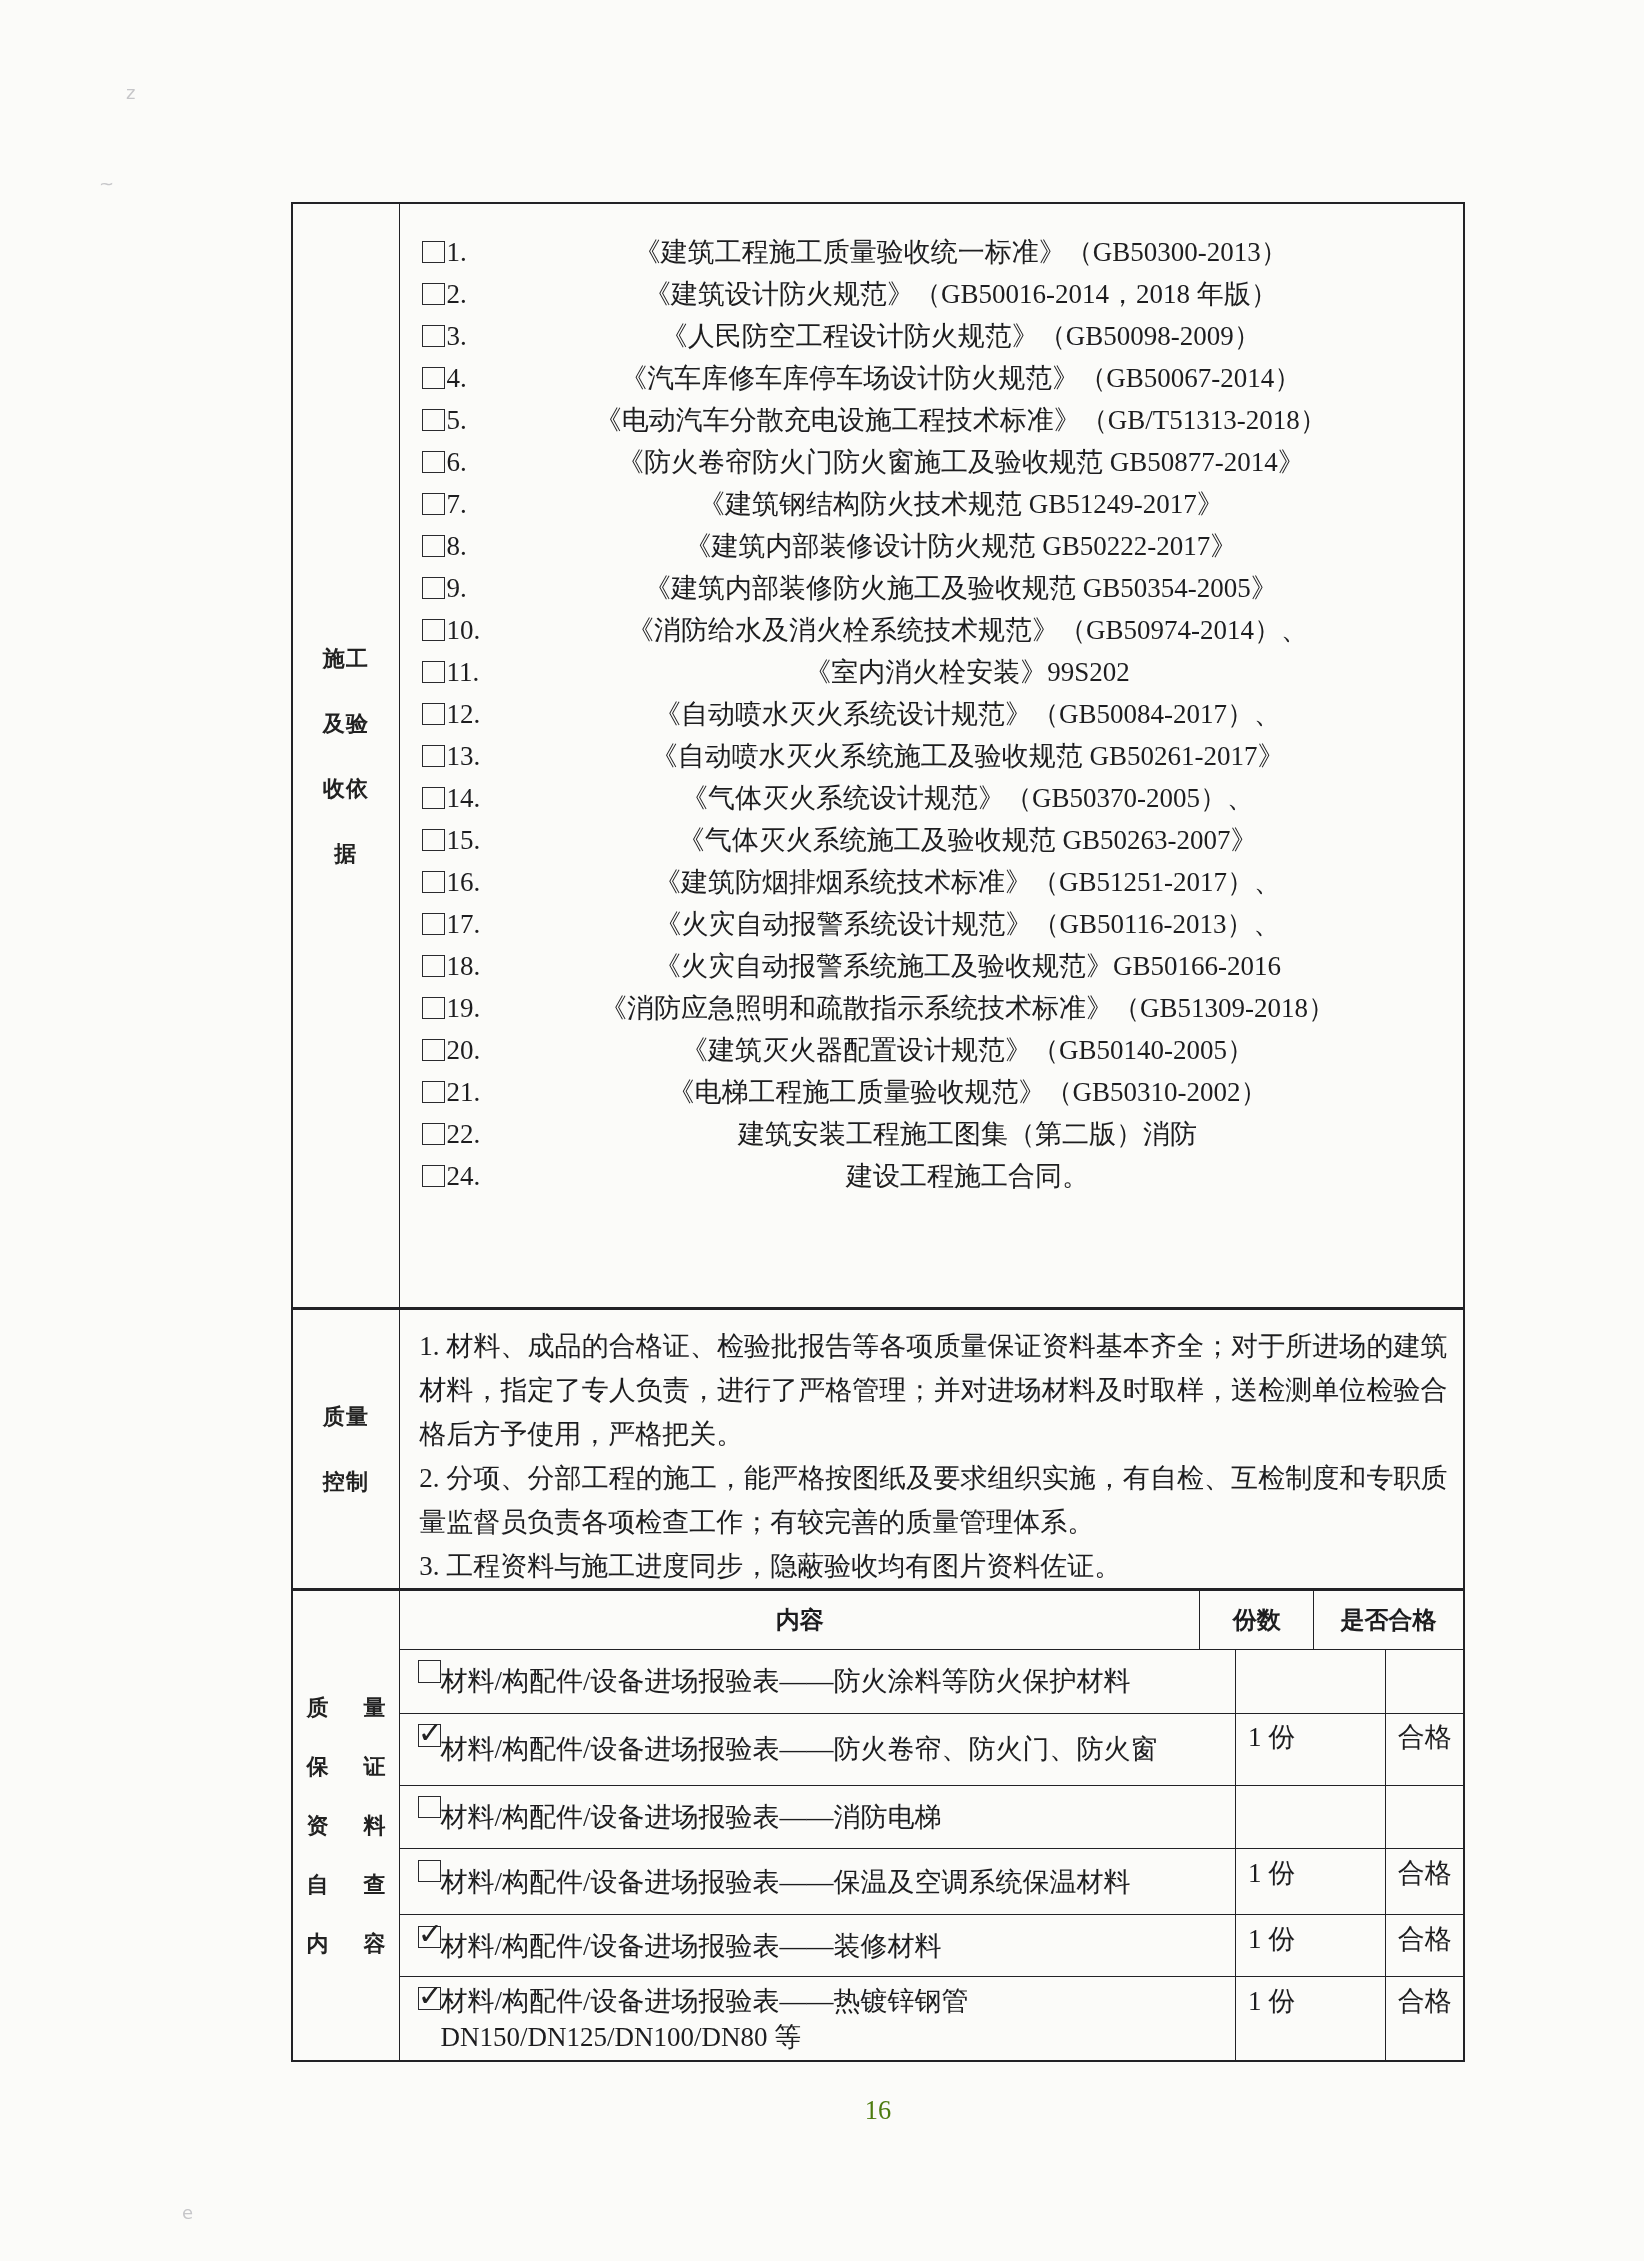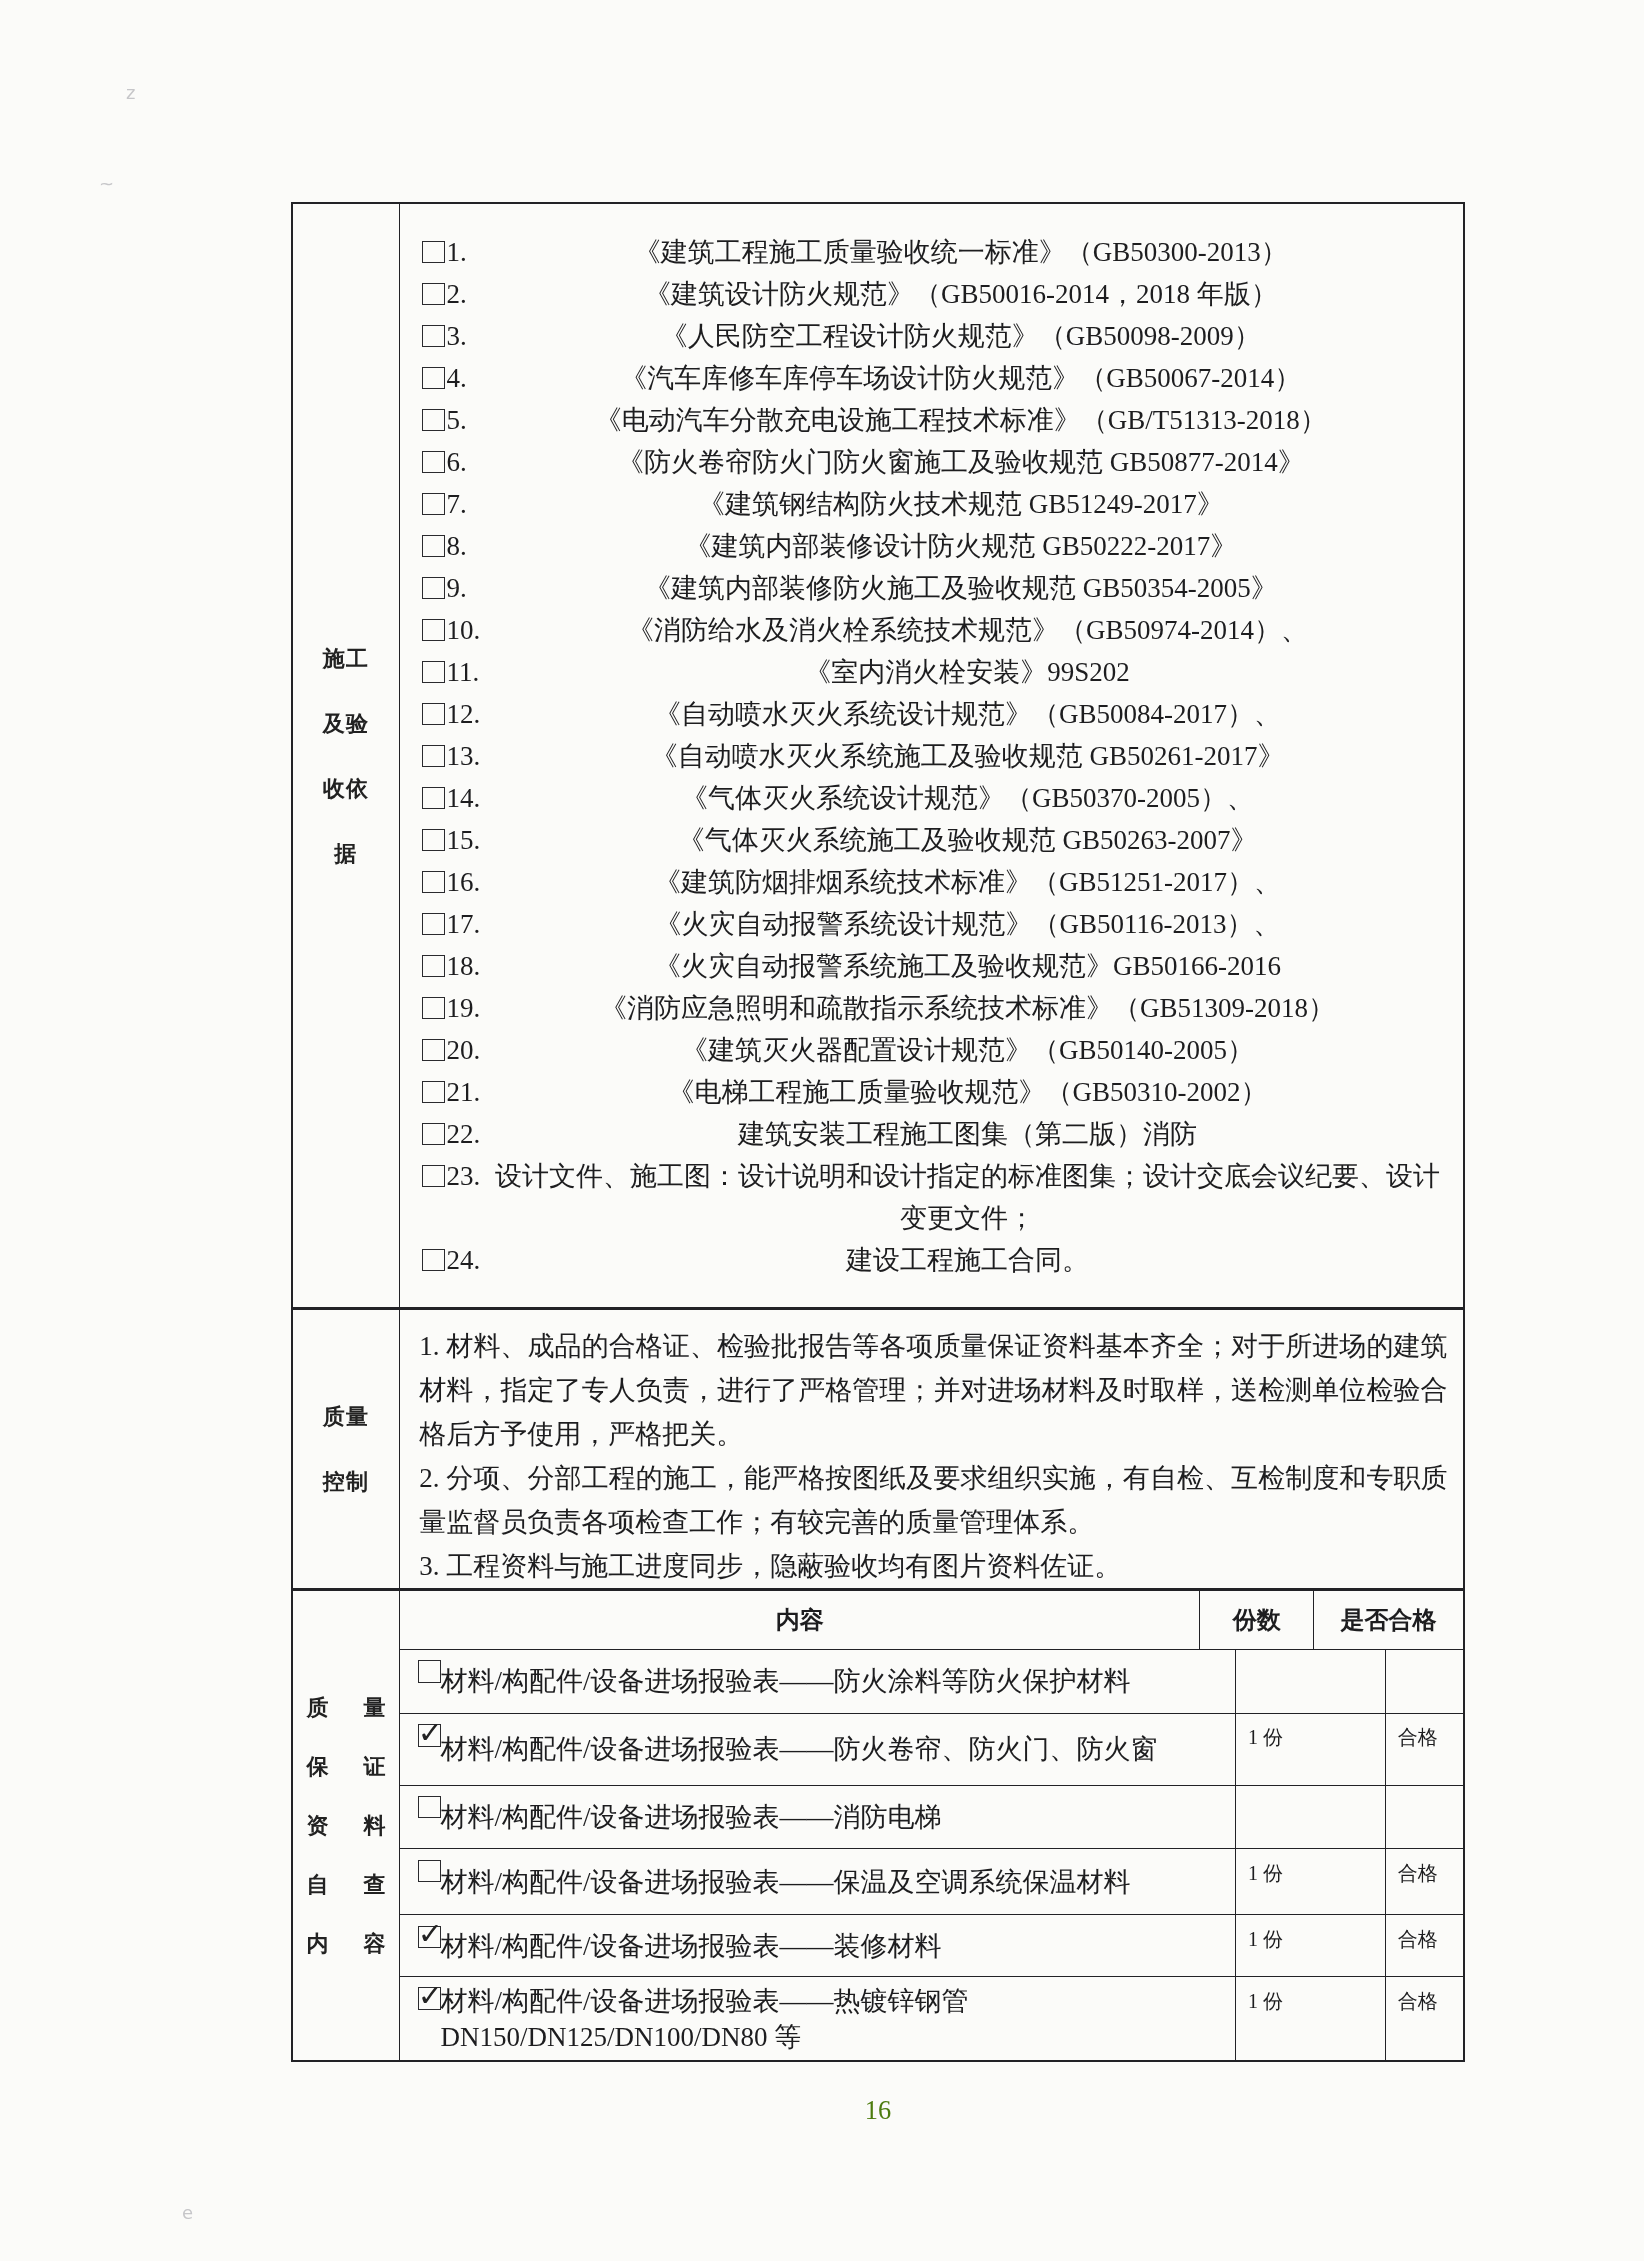--- a/index.html
+++ b/index.html
@@ -87,21 +87,21 @@
   .st-row:nth-of-type(6){height:62px;}
   .st-row:nth-of-type(7){height:84px;}
 
   .c-content{
     display:flex;align-items:center;
     padding:3.9px 13px 3.9px 18px;font-size:27px;line-height:36px;
   }
   .c-content .cb{margin-top:6.4px;align-self:flex-start;}
   .c-content .ctxt{flex:1;min-width:0;}
   .c-copies,.c-qualified{
-    font-size:20px;padding:7.7px 0 0 11.6px;line-height:32px;
+    font-size:27px;padding:7.7px 0 0 11.6px;line-height:32px;
   }
   
 
   .page-number{
     position:absolute;top:2095px;left:291px;width:1174px;
     text-align:center;font-size:26.4px;color:#4d7c0f;
   }
 </style>
 </head>
 <body>
@@ -223,25 +223,20 @@
             <span class="bnum">21.</span>
             <span class="btxt">《电梯工程施工质量验收规范》（GB50310-2002）</span>
           </div>
           <div class="basis-item">
             <span class="cb"></span>
             <span class="bnum">22.</span>
             <span class="btxt">建筑安装工程施工图集（第二版）消防</span>
           </div>
           <div class="basis-item">
             <span class="cb"></span>
-            <span class="bnum">23.</span>
-            <span class="btxt">设计文件、施工图：设计说明和设计指定的标准图集；设计交底会议纪要、设计变更文件；</span>
-          </div>
-          <div class="basis-item">
-            <span class="cb"></span>
             <span class="bnum">24.</span>
             <span class="btxt">建设工程施工合同。</span>
           </div>
         </div>
     </section>
 
     <section class="main-row row-qc">
       <div class="row-header" id="hdr-qc">
           <div class="hline">质量</div>
           <div class="hline">控制</div>

